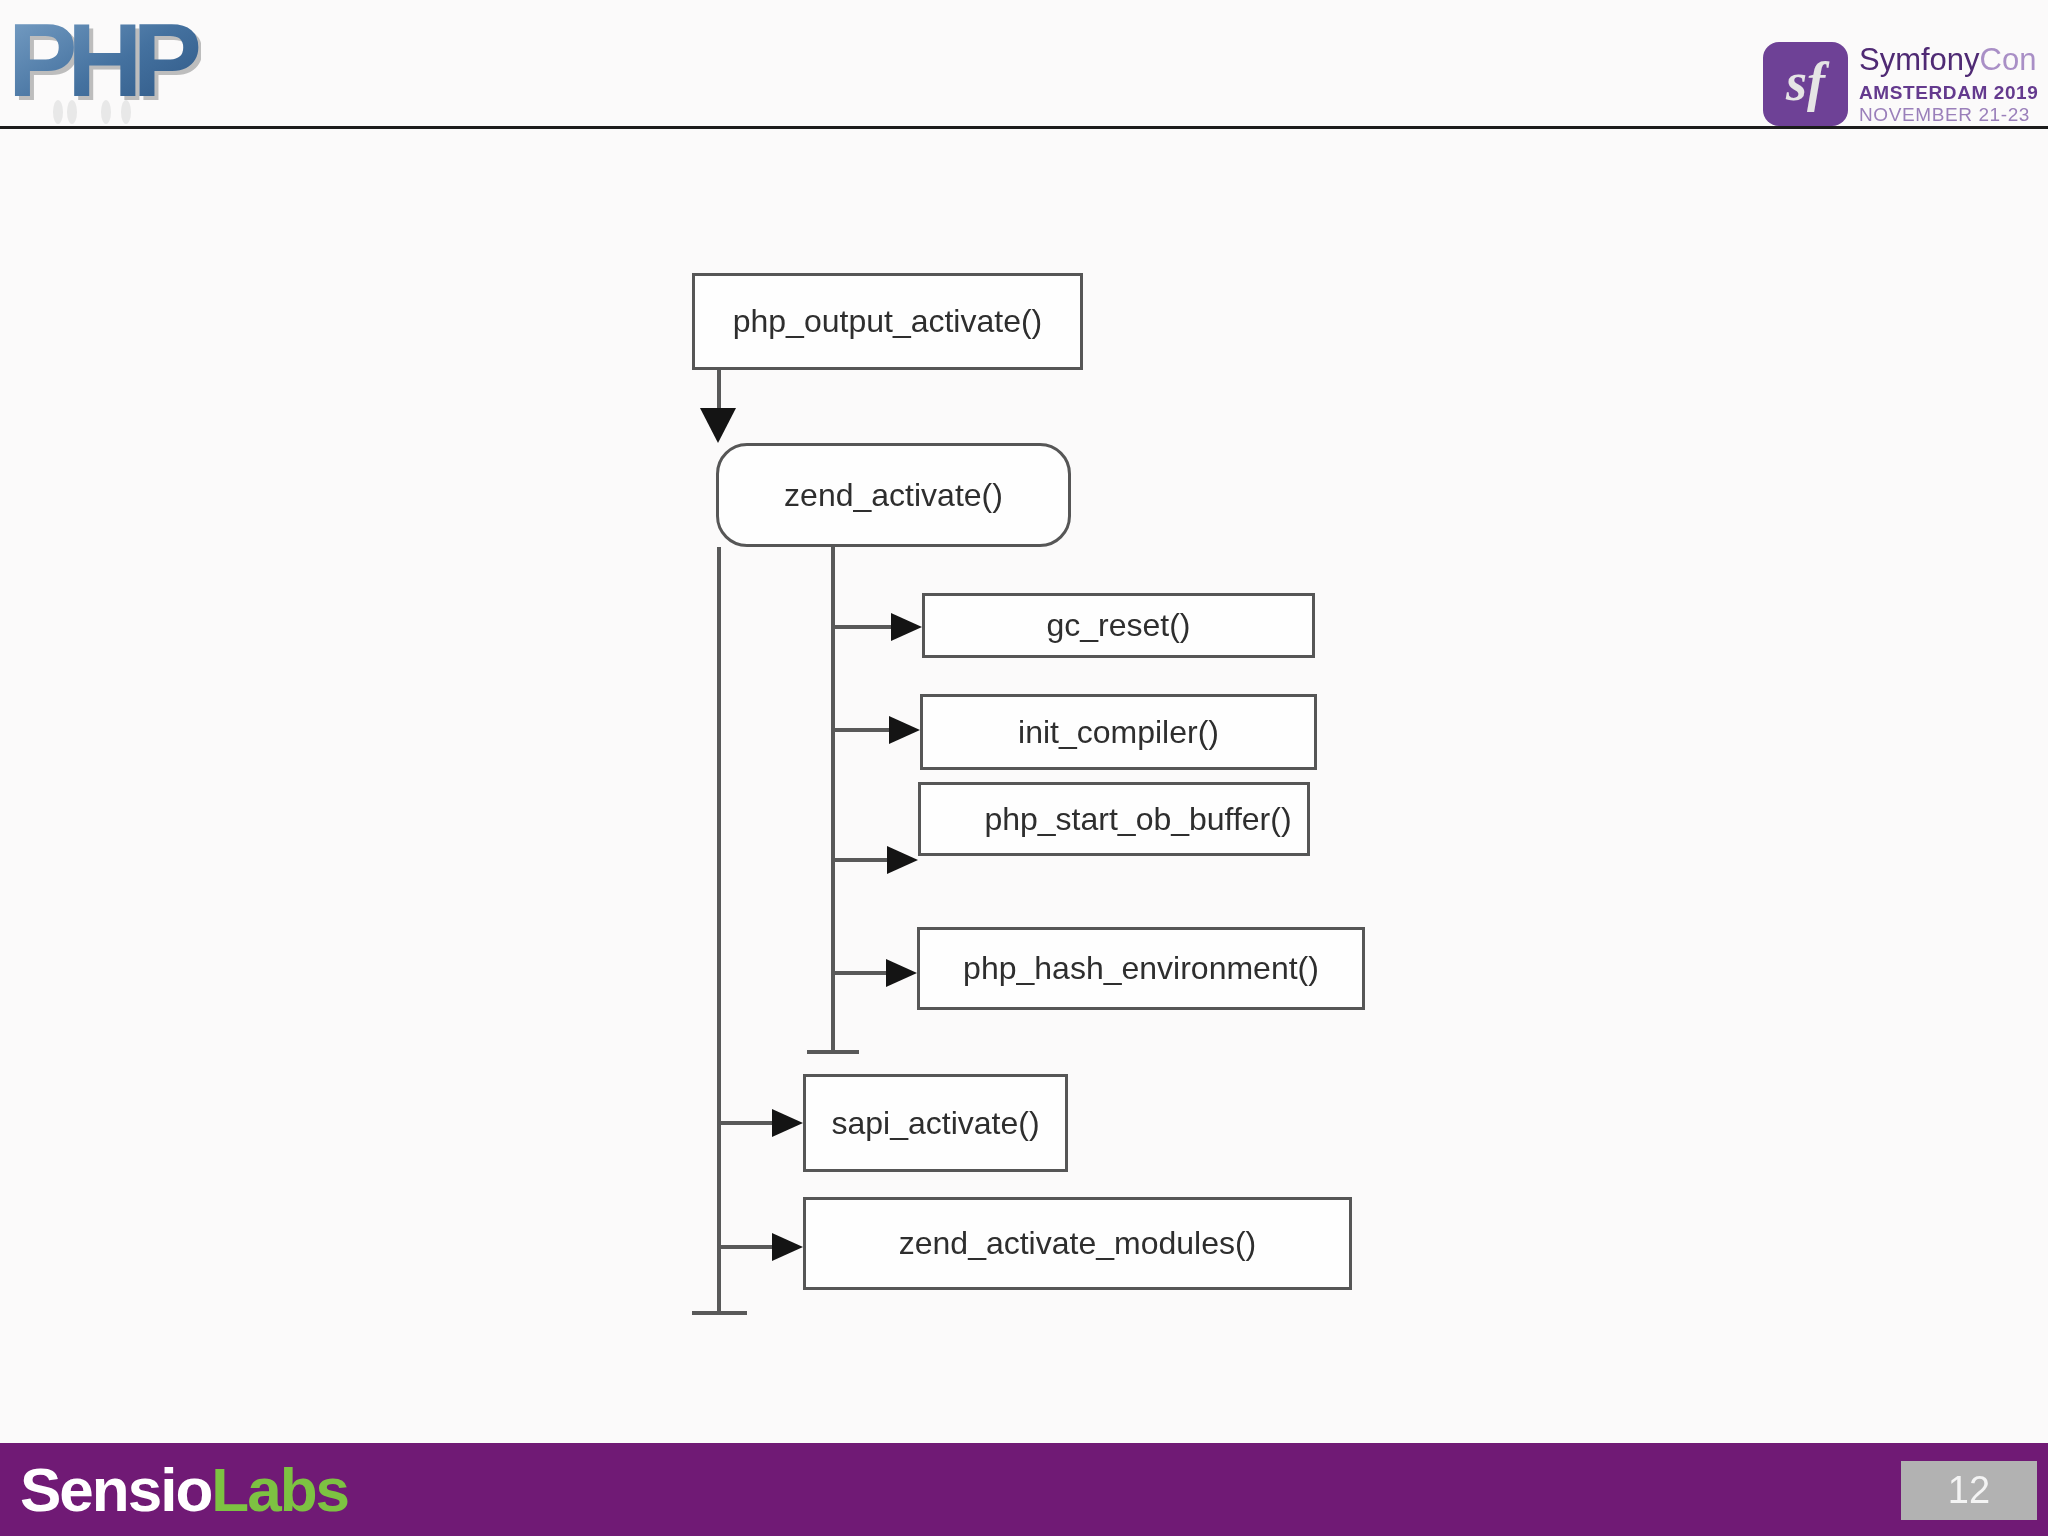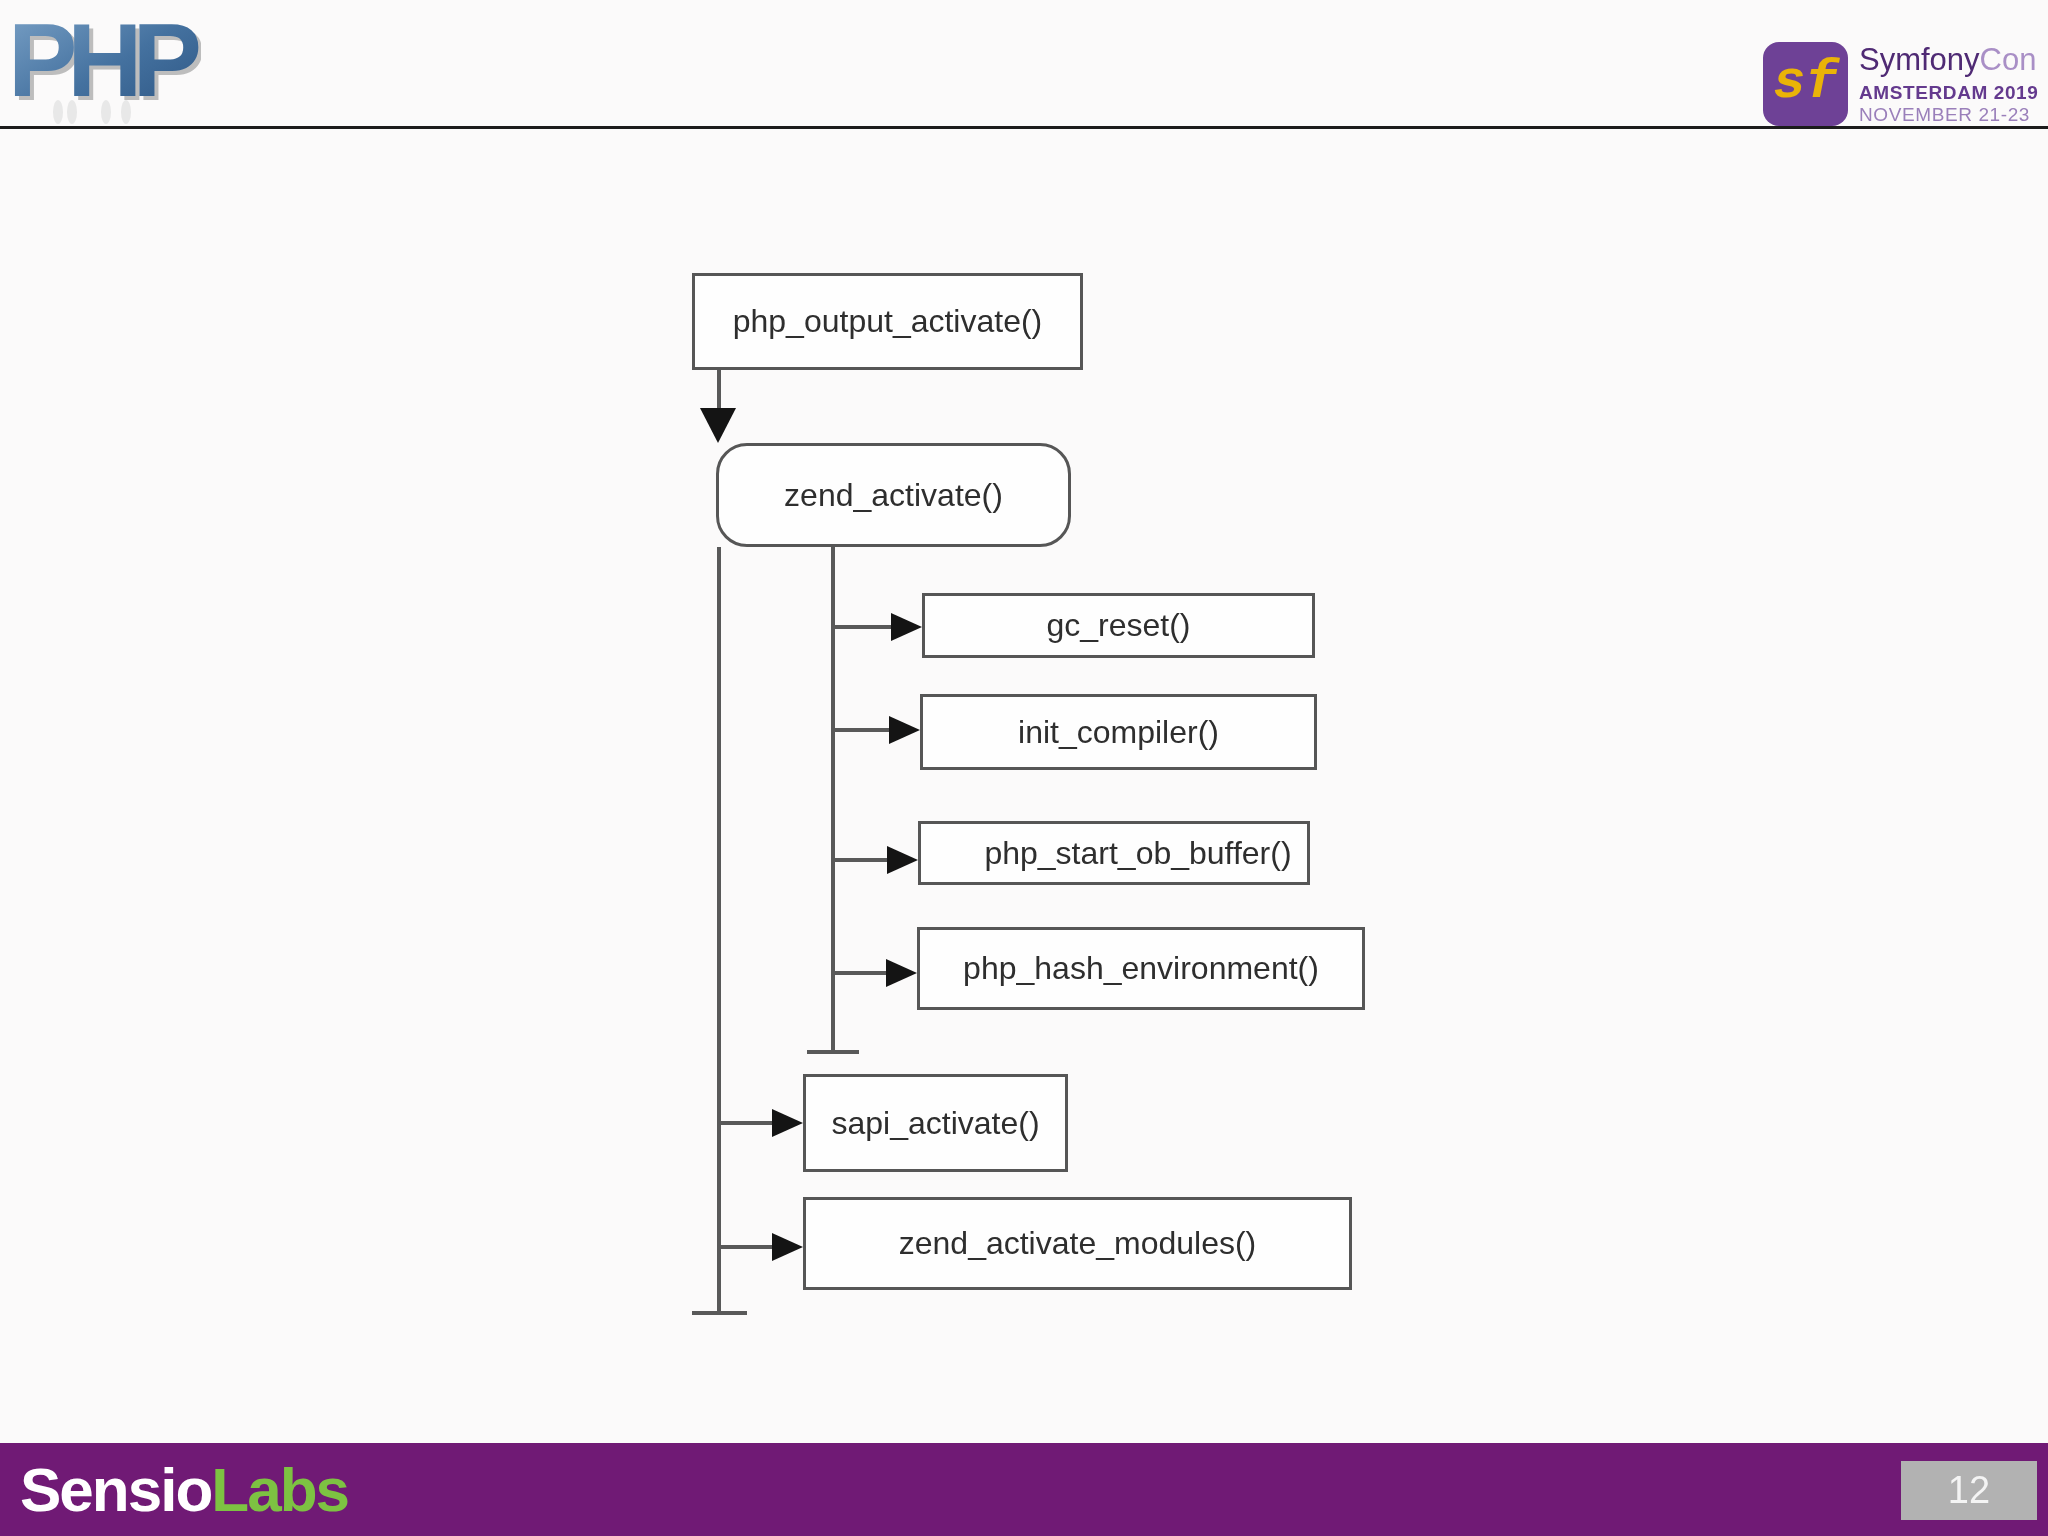--- a/index.html
+++ b/index.html
@@ -16,41 +16,41 @@
     font-size:66px; font-weight:700; letter-spacing:-2px; color:#141414;
     white-space:nowrap;
   }
   .sfcon { position:absolute; left:1763px; top:42px; width:280px; height:90px; }
   .sf-square {
     position:absolute; left:0; top:0; width:85px; height:84px;
     background:#6e4196; border-radius:16px;
     display:flex; align-items:center; justify-content:center;
   }
   .sf-glyph {
-    color:#eab308; font-family:Liberation Mono, monospace; font-style:italic;
+    color:#e5e5e5; font-family:Liberation Serif, serif; font-style:italic;
     font-size:54px; font-weight:700; transform:translateY(-2px);
   }
   .sfcon-text { position:absolute; left:96px; top:2px; line-height:1; white-space:nowrap; }
   .sfcon-name { font-size:31px; font-weight:500; color:#4f2a74; letter-spacing:0px; }
   .sfcon-name .con { color:#a98fc6; }
   .sfcon-line2 { margin-top:8px; font-size:19px; font-weight:700; color:#643a8e; letter-spacing:0.6px; }
   .sfcon-line3 { margin-top:3px; font-size:19px; font-weight:400; color:#9a7fba; letter-spacing:0.6px; }
   .header-rule { position:absolute; left:0; top:126px; width:2048px; height:3px; background:#1c1c1c; }
 
   
   .node {
     position:absolute; background:#fefefe; border:3px solid #565656;
     display:flex; align-items:center; justify-content:center;
     font-size:32px; color:#2e2e2e; box-sizing:border-box; white-space:nowrap;
   }
   .n0 { left:692px; top:273px; width:391px; height:97px; }
   .n1 { left:716px; top:443px; width:355px; height:104px;border-radius:31px; }
   .n2 { left:922px; top:593px; width:393px; height:65px; }
   .n3 { left:920px; top:694px; width:397px; height:76px; }
-  .n4 { left:918px; top:821px; width:392px; height:64px;padding-left:48px; }
+  .n4 { left:918px; top:782px; width:392px; height:74px;padding-left:48px; }
   .n5 { left:917px; top:927px; width:448px; height:83px; }
   .n6 { left:803px; top:1074px; width:265px; height:98px; }
   .n7 { left:803px; top:1197px; width:549px; height:93px; }
 
   .line { position:absolute; background:#595959; }
   .lv-stem   { left:717px; top:370px; width:4px; height:40px; }
   .lv-left   { left:717px; top:547px; width:4px; height:766px; }
   .lv-left-t { left:692px; top:1311px; width:55px; height:4px; }
   .lv-mid    { left:831px; top:547px; width:4px; height:505px; }
   .lv-mid-t  { left:807px; top:1050px; width:52px; height:4px; }

